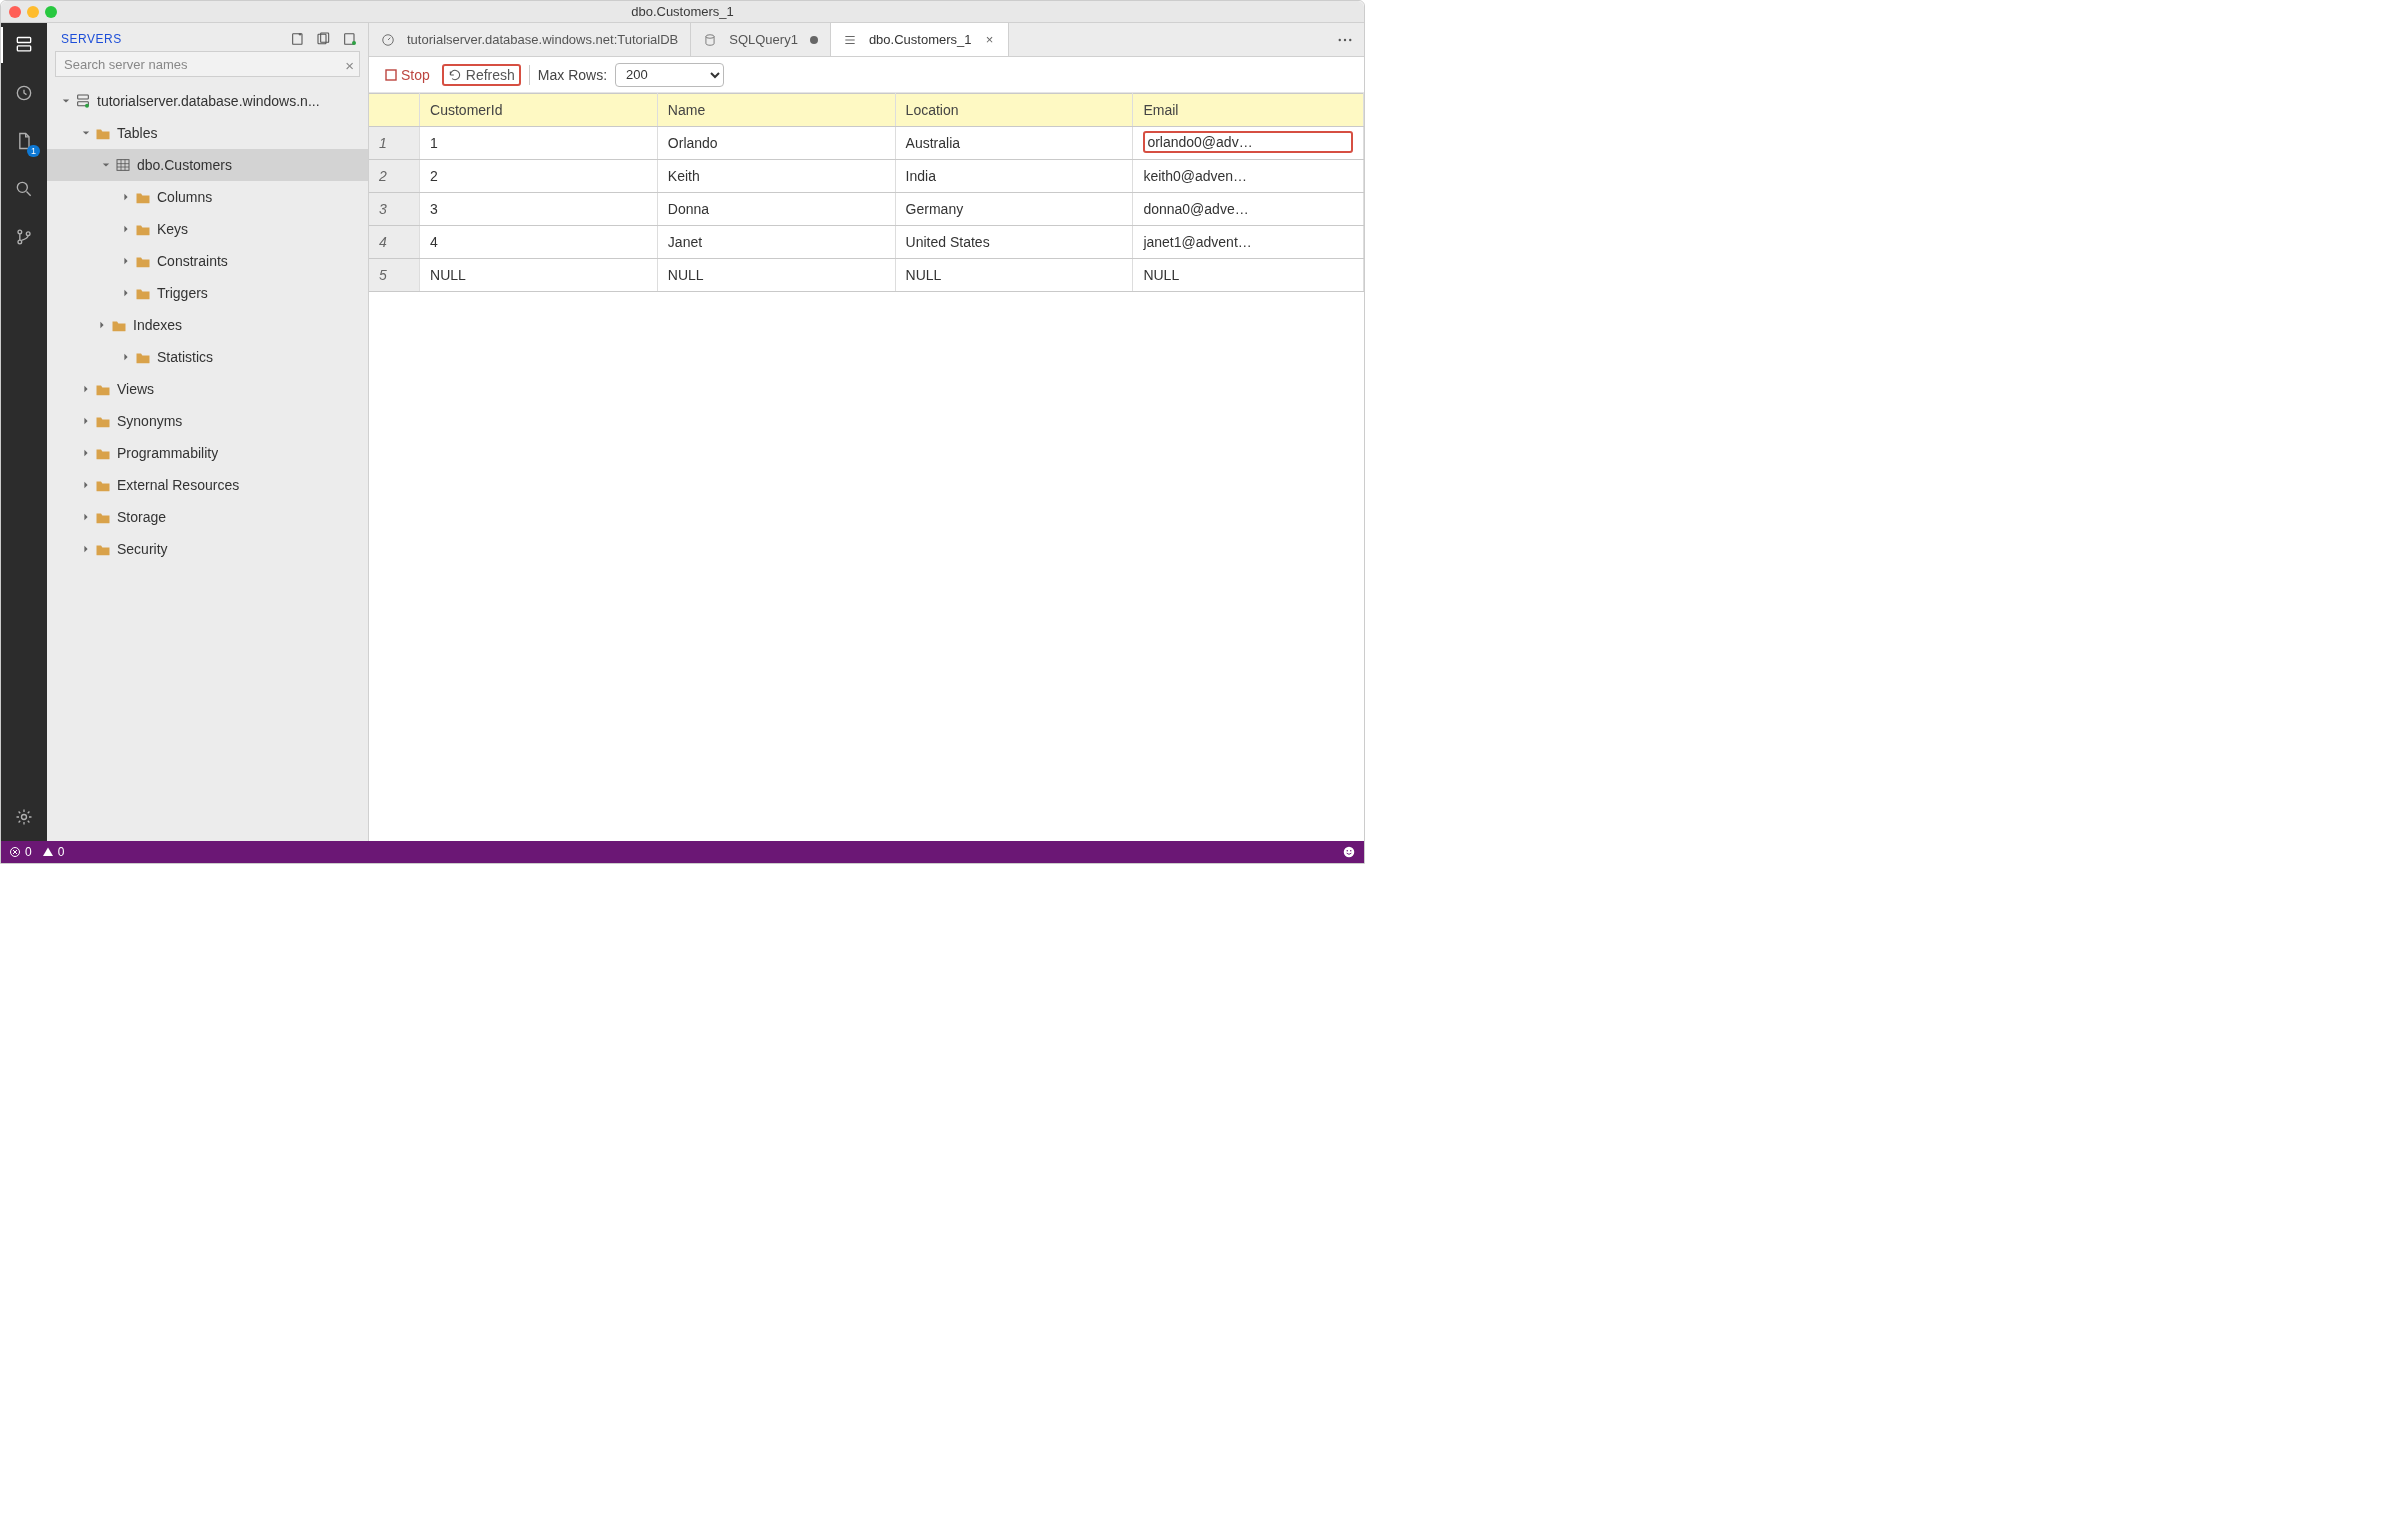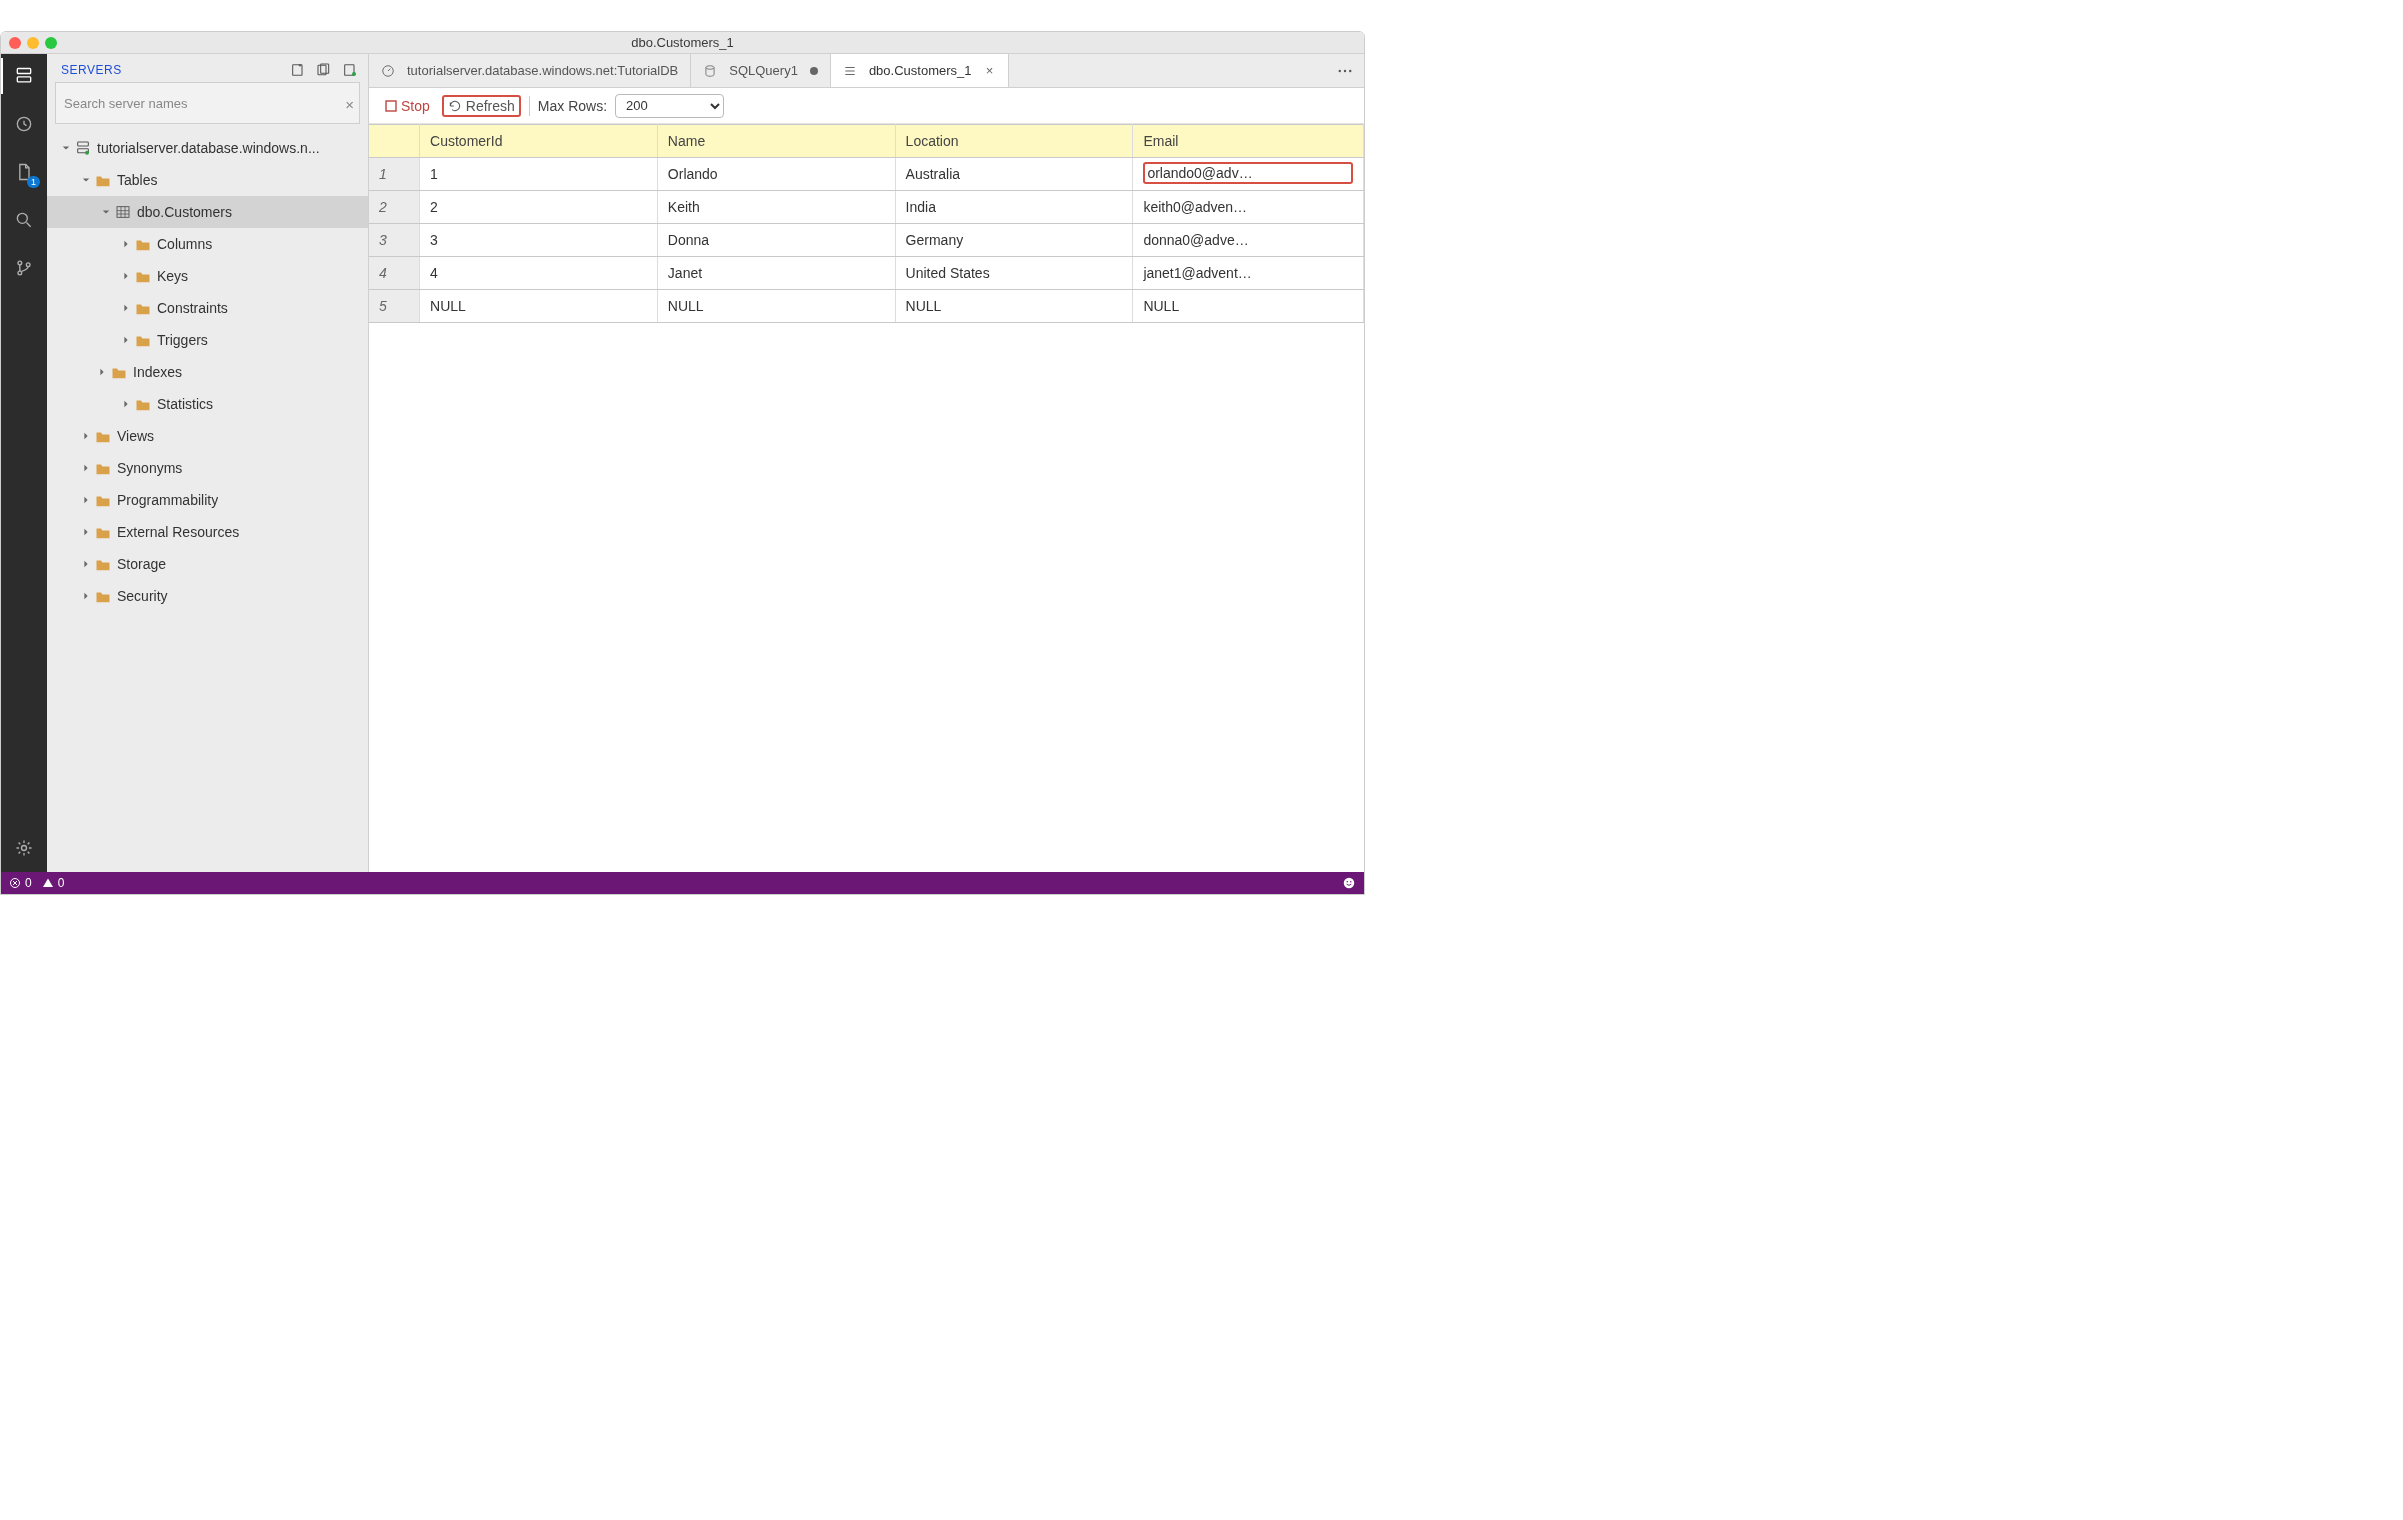--- a/index.html
+++ b/index.html
@@ -1,17 +1,17 @@
 <!DOCTYPE html>
 <html><head>
 <meta charset="utf-8">
 <style>
   * { box-sizing: border-box; margin: 0; padding: 0; font-family: -apple-system, BlinkMacSystemFont, "Segoe UI", Arial, sans-serif; }
   html, body { width: 100%; height: 100%; overflow: hidden; background: #fff; }
-  .window { width: 1365px; height: 864px; display: flex; flex-direction: column; background: #fff; border: 1px solid #ccc; border-radius: 6px 6px 0 0; margin-top: 31px; }
+  .window { width: 1365px; height: 864px; display: flex; flex-direction: column; background: #fff; border: 1px solid #ccc; border-radius: 6px 6px 0 0; }
   
   .titlebar { height: 22px; background: #e8e8e8; display: flex; align-items: center; padding: 0 8px; position: relative; border-bottom: 1px solid #d0d0d0; border-radius: 6px 6px 0 0; }
   .traffic { display: flex; gap: 6px; }
   .circle { width: 12px; height: 12px; border-radius: 50%; }
   .c-close { background: #ff5f57; }
   .c-min { background: #febc2e; }
   .c-max { background: #28c840; }
   .titlebar-title { position: absolute; left: 0; right: 0; text-align: center; font-size: 13px; color: #3a3a3a; pointer-events: none; }
   
   .body { flex: 1; display: flex; min-height: 0; }
@@ -22,21 +22,21 @@
   .act-badge { position: absolute; bottom: -2px; right: -2px; background: #0d78d4; color: #fff; font-size: 9px; border-radius: 8px; padding: 1px 4px; }
   .act-spacer { flex: 1; }
   svg { display: block; }
   
   .sidebar { width: 322px; background: #ececec; border-right: 1px solid #d0d0d0; display: flex; flex-direction: column; }
   .side-header { display: flex; align-items: center; padding: 8px 10px 4px 14px; font-size: 12px; letter-spacing: 0.5px; color: #1d4ed8; }
   .side-title { flex: 1; }
   .side-actions { display: flex; gap: 10px; }
   .side-icon { width: 16px; height: 16px; color: #555; cursor: pointer; }
   .search-wrap { padding: 0 8px 6px 8px; position: relative; }
-  .search-input { width: 100%; height: 42px; border: 1px solid #cfcfcf; background: #f2f2f2; padding: 0 22px 0 8px; font-size: 13px; color: #444; border-radius: 0; }
+  .search-input { width: 100%; height: 26px; border: 1px solid #cfcfcf; background: #f2f2f2; padding: 0 22px 0 8px; font-size: 13px; color: #444; border-radius: 0; }
   .search-input::placeholder { color: #888; }
   .search-clear { position: absolute; right: 14px; top: 50%; transform: translateY(-58%); color: #888; font-size: 15px; cursor: pointer; }
   .tree { flex: 1; overflow: auto; padding-top: 2px; }
   .tree-row { display: flex; align-items: center; height: 32px; font-size: 14px; color: #333; cursor: pointer; padding-right: 6px; white-space: nowrap; overflow: hidden; text-overflow: ellipsis; }
   .tree-row.selected { background: #d3d3d3; }
   .twist { width: 10px; height: 10px; margin-right: 4px; flex-shrink: 0; display: flex; align-items: center; justify-content: center; }
   .twist svg path { fill: #666; }
   .tree-icon { width: 16px; height: 16px; margin-right: 6px; flex-shrink: 0; display: flex; align-items: center; justify-content: center; }
   .tree-label { overflow: hidden; text-overflow: ellipsis; }
   

